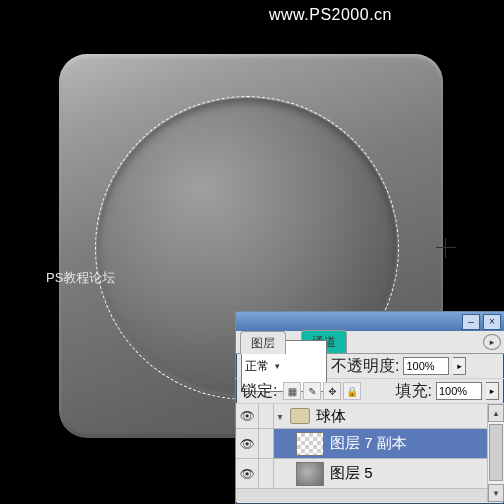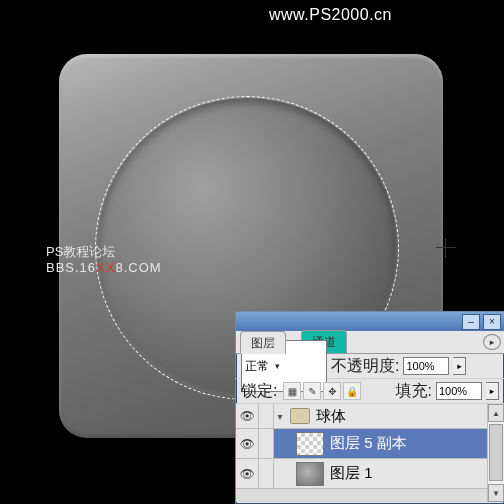--- a/index.html
+++ b/index.html
@@ -10,21 +10,21 @@
   .inner-circle{position:absolute;left:97px;top:98px;width:300px;height:300px;border-radius:50%;
     background:radial-gradient(circle at 35% 30%,#a0a0a0 0%,#7e7e7e 40%,#606060 70%,#4e4e4e 100%);
     box-shadow:inset 0 4px 8px rgba(0,0,0,.35),inset 0 -2px 4px rgba(255,255,255,.15);}
   .marching-ants{position:absolute;left:95px;top:96px;width:304px;height:304px;border-radius:50%;
     border:1px dashed #fff;box-sizing:border-box;pointer-events:none}
   .crosshair{position:absolute;left:436px;top:238px;width:20px;height:20px;pointer-events:none}
   .crosshair:before,.crosshair:after{content:"";position:absolute;background:#333}
   .crosshair:before{left:9px;top:0;width:1px;height:20px}
   .crosshair:after{left:0;top:9px;width:20px;height:1px}
   .watermark-url{position:absolute;right:8px;top:6px;color:#fff;font-size:16px;letter-spacing:.5px}
-  .watermark-forum{position:absolute;left:46px;top:244px;color:#e5e5e5;font-size:13px;line-height:16px}
+  .watermark-forum{position:absolute;left:46px;top:270px;color:#e5e5e5;font-size:13px;line-height:16px}
   .watermark-forum .l2{letter-spacing:1px}
   .watermark-forum .xx{color:#d43a2a}
 
   
   .panel{position:absolute;left:235px;top:311px;width:268px;height:192px;background:#e6e6e6;border:1px solid #6f8aa8;box-shadow:0 0 0 1px #314d6d inset}
   .titlebar{height:19px;background:linear-gradient(#7ea6d6,#4d78b4);display:flex;align-items:center;justify-content:flex-end;padding:0 3px;gap:3px}
   .tb-btn{width:16px;height:14px;background:#c9dcf2;border:1px solid #3a5f93;display:flex;align-items:center;justify-content:center;font-size:10px;color:#224;}
   .tabs{display:flex;height:22px;background:#e6e6e6;border-bottom:1px solid #9a9a9a;align-items:flex-end;padding-left:4px;gap:16px}
   .tab{padding:3px 10px 2px;border:1px solid #9a9a9a;border-bottom:none;background:#14b8a6;border-top-left-radius:4px;border-top-right-radius:4px;font-size:12px;color:#333;margin-right:-1px}
   .tab.active{background:#e6e6e6;position:relative;top:1px}
@@ -66,23 +66,20 @@
 
 <div class="canvas-area">
   <div class="rounded-square"></div>
   <div class="inner-circle"></div>
   <div class="marching-ants"></div>
   <div class="crosshair"></div>
 
   <div class="watermark-url">www.PS2000.cn</div>
   <div class="watermark-forum">
     <div>PS教程论坛</div>
-    <div class="l2">
-      <span>BBS.16</span><span class="xx">XX</span><span>8.COM</span>
-    </div>
   </div>
 </div>
 
 <div class="panel">
   <div class="titlebar">
     <div class="tb-btn">–</div>
     <div class="tb-btn">×</div>
   </div>
 
   <div class="tabs">
@@ -124,29 +121,29 @@
         <div class="disclosure">▾</div>
         <div class="folder-ico"></div>
         <div class="layer-name">球体</div>
       </div>
 
       <div class="layer-row selected">
         <div class="eye">👁</div>
         <div class="link-col"></div>
         <div class="indent"></div>
         <div class="thumb checker"></div>
-        <div class="layer-name">图层 5 副本</div>
+        <div class="layer-name">图层 7 副本</div>
       </div>
 
       <div class="layer-row">
         <div class="eye">👁</div>
         <div class="link-col"></div>
         <div class="indent"></div>
         <div class="thumb grad"></div>
-        <div class="layer-name">图层 1</div>
+        <div class="layer-name">图层 5</div>
       </div>
     </div>
 
     <div class="scrollbar">
       <div class="sb-btn">▴</div>
       <div class="sb-track">
         <div class="sb-thumb"></div>
       </div>
       <div class="sb-btn">▾</div>
     </div>

